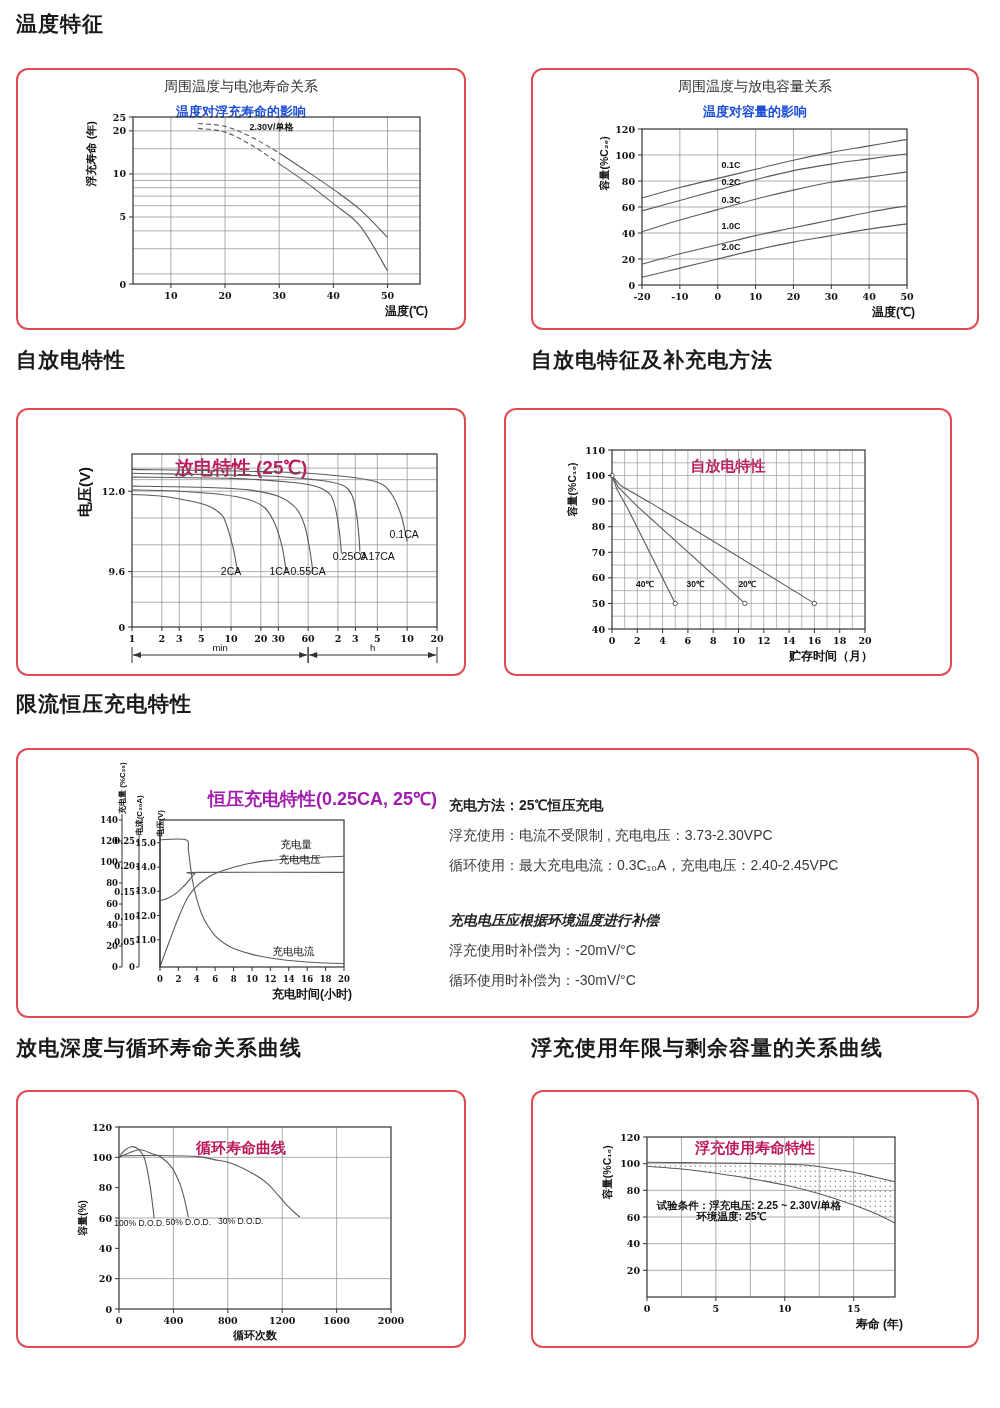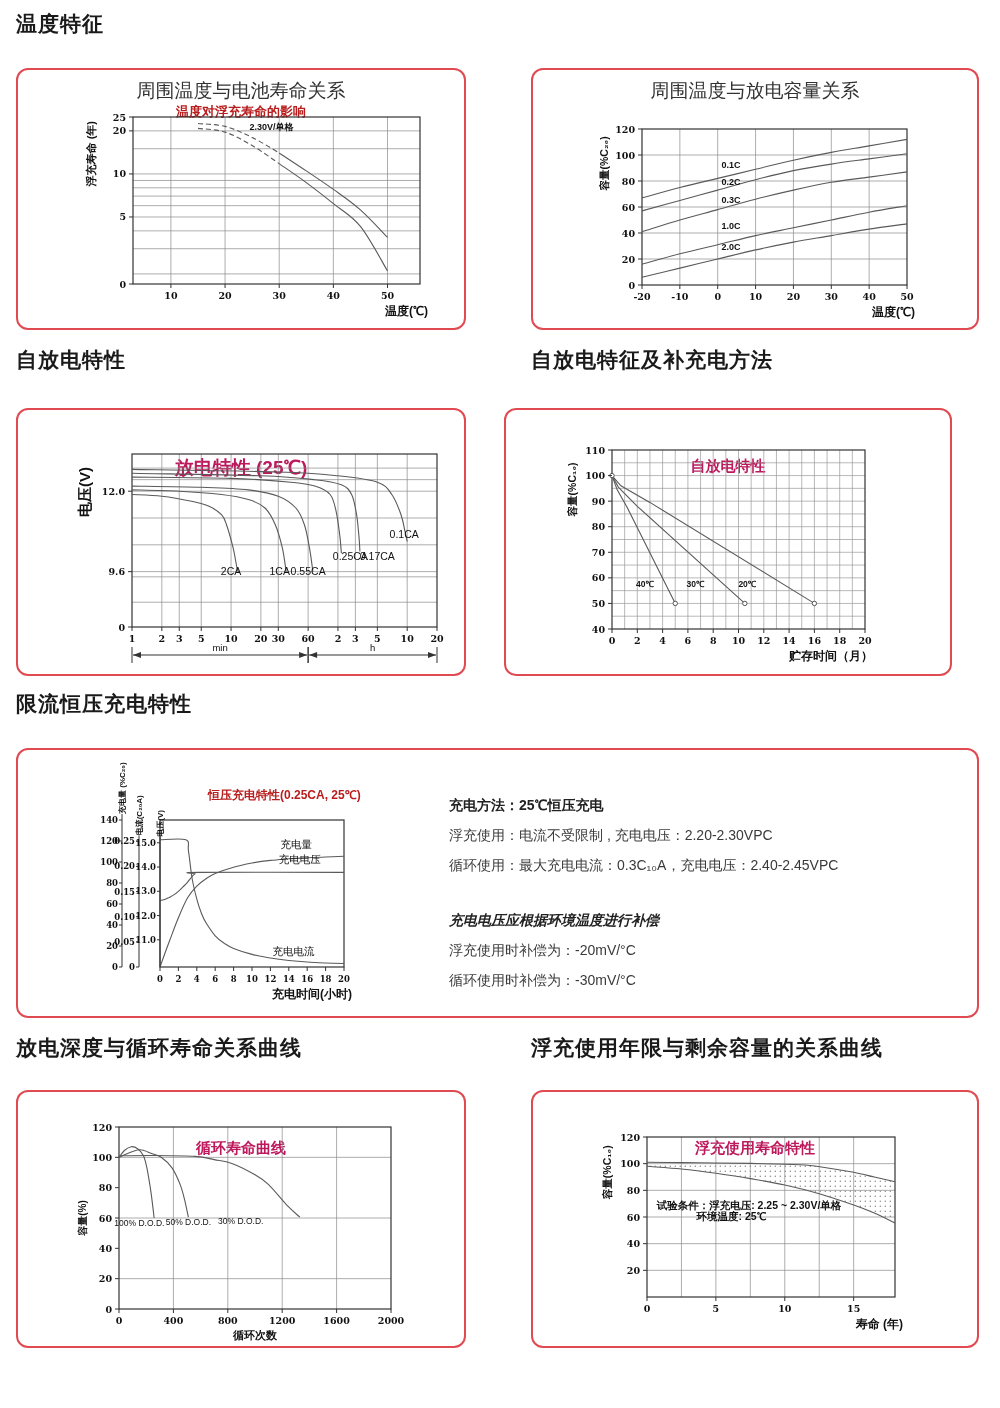--- a/index.html
+++ b/index.html
@@ -1,27 +1,27 @@
 <!DOCTYPE html>
 <html><head>
 <meta charset="utf-8">
 <style>
   html,body{margin:0;padding:0;background:#fff;}
   body{font-family:"Liberation Sans",sans-serif;color:#1a1a1a;}
   .page{position:relative;width:1000px;height:1408px;background:#fff;overflow:hidden;}
   .sec{position:absolute;font-size:21px;font-weight:bold;color:#1a1a1a;letter-spacing:1px;}
   .panel{position:absolute;border:2px solid #e04b52;border-radius:12px;background:#fff;}
-  .ptitle{position:absolute;top:8px;left:0;right:0;text-align:center;font-size:19px;color:#333;}
-  .psub{position:absolute;top:33px;left:0;right:0;text-align:center;font-size:13px;font-weight:bold;color:#b91c1c;}
+  .ptitle{position:absolute;top:8px;left:0;right:0;text-align:center;font-size:14px;color:#333;}
+  .psub{position:absolute;top:33px;left:0;right:0;text-align:center;font-size:13px;font-weight:bold;color:#1d4ed8;}
   .ctitle{position:absolute;left:0;right:0;text-align:center;color:#be185d;margin-top:35px;}
   .t-big{top:10px;font-size:19px;font-weight:bold;}
   .t-med{top:12px;font-size:15px;font-weight:bold;}
   .chart{position:absolute;}
   .chart svg{display:block;overflow:visible;}
-  .cvtitle{position:absolute;left:190px;top:36px;font-size:12px;font-weight:bold;color:#b91c1c;}
+  .cvtitle{position:absolute;left:190px;top:36px;font-size:18px;font-weight:bold;color:#a21caf;}
   .info{position:absolute;left:410px;top:40px;width:545px;}
   .info-line{font-size:14px;color:#3a3a3a;line-height:30px;white-space:nowrap;margin-left:21px;}
   .info-b{font-weight:bold;color:#222;}
   .gap{margin-top:25px;font-style:italic;}
 </style>
 </head>
 <body>
 
 <div class="page">
 
@@ -75,20 +75,21 @@
           <text x="68" y="173.5" text-anchor="end" font-size="9.5" fill="#111" font-family="&quot;DejaVu Serif&quot;,serif" font-weight="bold">0</text>
           <text x="191.4245283018868" y="16.2440435039942" text-anchor="start" font-size="9" fill="#111" font-family="&quot;Liberation Sans&quot;,sans-serif" font-weight="bold">2.30V/单格</text>
           <text x="0" y="0" text-anchor="middle" font-size="11" fill="#111" font-family="&quot;Liberation Sans&quot;,sans-serif" font-weight="bold" transform="translate(37 39.74) rotate(-90)">浮充寿命 (年)</text>
           <text x="370" y="201" text-anchor="end" font-size="12" fill="#111" font-family="&quot;Liberation Sans&quot;,sans-serif" font-weight="bold">温度(℃)</text>
         </svg>
       </div>
   </div>
 
   <div class="panel" style="left:531px;top:68px;width:444px;height:258px">
     <div class="ptitle">周围温度与放电容量关系</div>
+    <div class="psub">温度对容量的影响</div>
     <div class="chart" style="left:45px;top:52px;width:380px;height:198px">
         <svg width="380" height="198">
           <line x1="101.85714285714286" x2="101.85714285714286" y1="7" y2="163" stroke="#8a8a8a" stroke-width="0.7"></line>
           <line x1="139.71428571428572" x2="139.71428571428572" y1="7" y2="163" stroke="#8a8a8a" stroke-width="0.7"></line>
           <line x1="177.57142857142856" x2="177.57142857142856" y1="7" y2="163" stroke="#8a8a8a" stroke-width="0.7"></line>
           <line x1="215.42857142857142" x2="215.42857142857142" y1="7" y2="163" stroke="#8a8a8a" stroke-width="0.7"></line>
           <line x1="253.28571428571428" x2="253.28571428571428" y1="7" y2="163" stroke="#8a8a8a" stroke-width="0.7"></line>
           <line x1="291.1428571428571" x2="291.1428571428571" y1="7" y2="163" stroke="#8a8a8a" stroke-width="0.7"></line>
           <line x1="64" x2="329" y1="137" y2="137" stroke="#8a8a8a" stroke-width="0.7"></line>
           <line x1="64" x2="329" y1="111.00000000000001" y2="111.00000000000001" stroke="#8a8a8a" stroke-width="0.7"></line>
@@ -398,21 +399,21 @@
           <text x="88" y="95.785" text-anchor="end" font-size="8.5" fill="#111" font-family="&quot;DejaVu Serif&quot;,serif" font-weight="bold">15.0</text>
           <text x="0" y="0" text-anchor="start" font-size="8" fill="#111" font-family="&quot;Liberation Sans&quot;,sans-serif" font-weight="bold" transform="translate(95 86.785) rotate(-90)">电压(V)</text>
           <text x="228.16" y="98.35" text-anchor="middle" font-size="10.5" fill="#111" font-family="&quot;Liberation Sans&quot;,sans-serif">充电量</text>
           <text x="231.84" y="112.67410000000001" text-anchor="middle" font-size="10.5" fill="#111" font-family="&quot;Liberation Sans&quot;,sans-serif">充电电压</text>
           <text x="225.4" y="205.18561" text-anchor="middle" font-size="10.5" fill="#111" font-family="&quot;Liberation Sans&quot;,sans-serif">充电电流</text>
           <text x="284" y="248" text-anchor="end" font-size="12" fill="#111" font-family="&quot;Liberation Sans&quot;,sans-serif" font-weight="bold">充电时间(小时)</text>
         </svg>
       </div>
     <div class="info">
       <div class="info-line info-b">充电方法：25℃恒压充电</div>
-      <div class="info-line">浮充使用：电流不受限制 , 充电电压：2.20-2.30VPC</div>
+      <div class="info-line">浮充使用：电流不受限制 , 充电电压：3.73-2.30VPC</div>
       <div class="info-line">循环使用：最大充电电流：0.3C₁₀A，充电电压：2.40-2.45VPC</div>
       <div class="info-line info-b gap">充电电压应根据环境温度进行补偿</div>
       <div class="info-line">浮充使用时补偿为：-20mV/°C</div>
       <div class="info-line">循环使用时补偿为：-30mV/°C</div>
     </div>
   </div>
 
   <div class="sec" style="left:531px;top:1034px">浮充使用年限与剩余容量的关系曲线</div>
   <div class="sec" style="left:16px;top:1034px">放电深度与循环寿命关系曲线</div>
 

